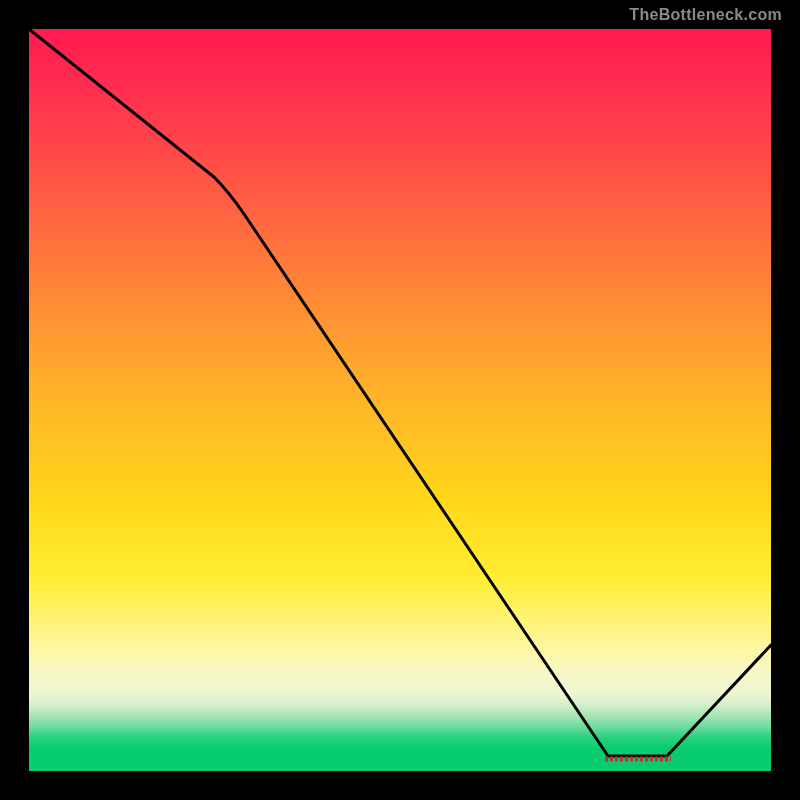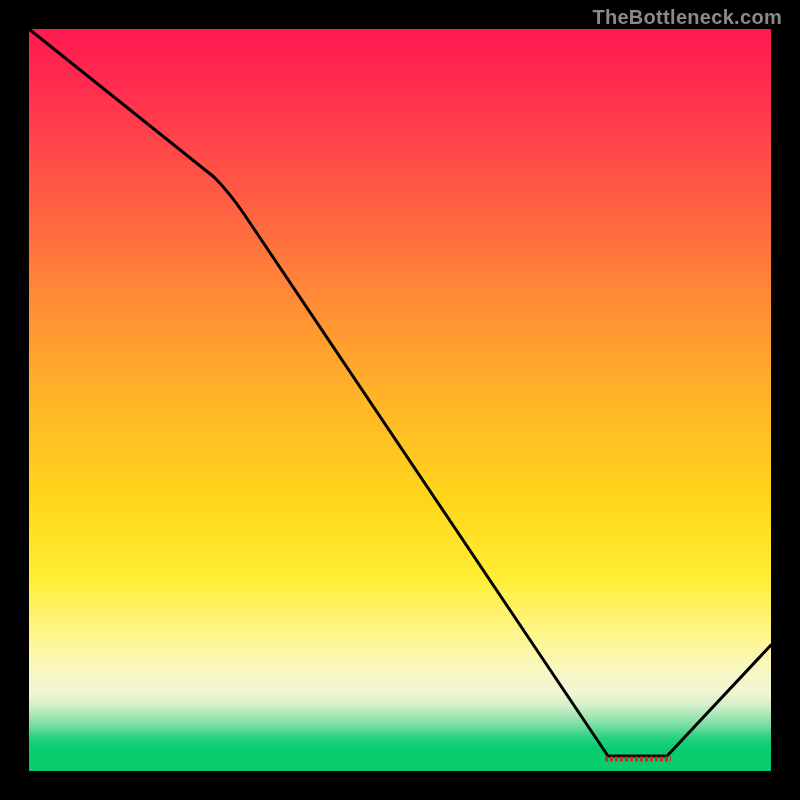--- a/index.html
+++ b/index.html
@@ -15,21 +15,21 @@
     position: relative;
     width: 800px;
     height: 800px;
     background: #000;
   }
   .watermark {
     position: absolute;
     top: 6px;
     right: 18px;
     color: #8a8a8a;
-    font-size: 20px;
+    font-size: 16px;
     font-weight: 600;
     letter-spacing: 0.3px;
   }
   .plot {
     position: absolute;
     left: 29px;
     top: 29px;
     width: 742px;
     height: 742px;
     

